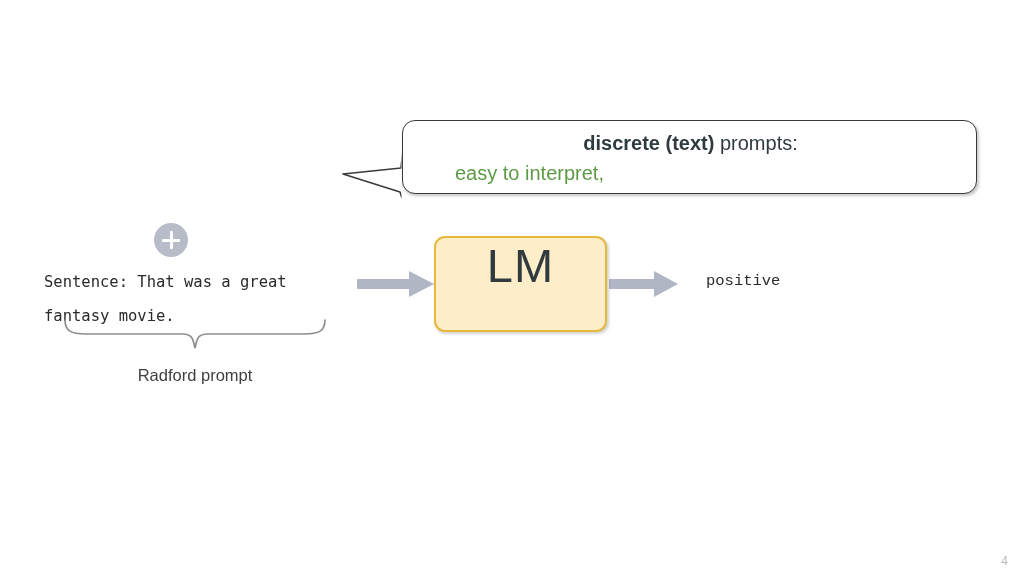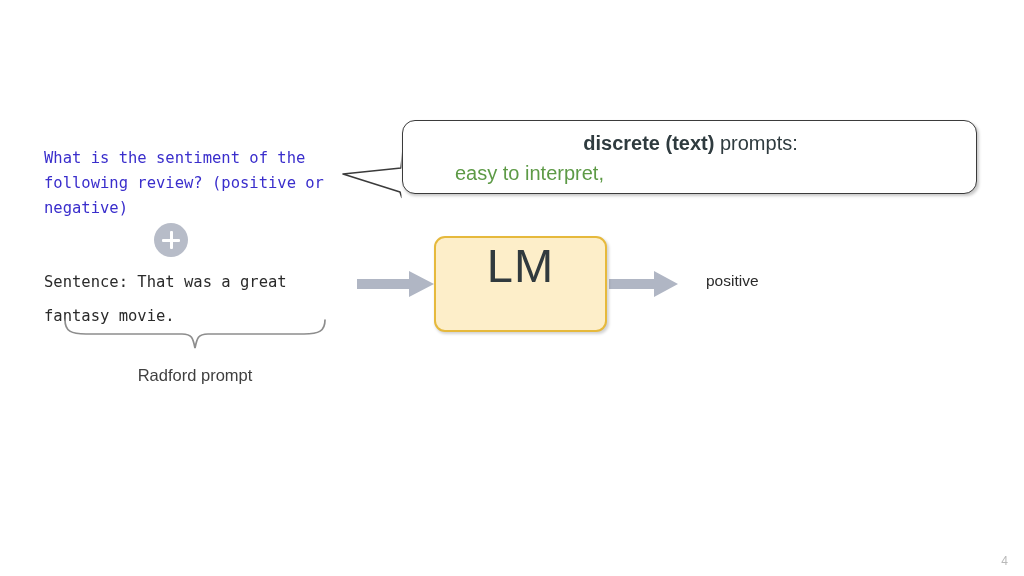--- a/index.html
+++ b/index.html
@@ -161,21 +161,21 @@
   .arrow {
     position: absolute;
   }
 
   
   .output-label {
     position: absolute;
     left: 706px;
     top: 272px;
     color: #2a2a2a;
-    font-family: Liberation Sans, sans-serif;
+    font-family: Liberation Mono, monospace;
     font-size: 15.5px;
   }
 
   
   .citation {
     position: absolute;
     left: 0;
     top: 549px;
     width: 1024px;
     text-align: center;
@@ -190,21 +190,20 @@
     font-family: "Liberation Sans", sans-serif;
     font-size: 12px;
     color: #b9b9b9;
   }
 </style>
 </head>
 <body>
 
 <div id="slide">
 
-  <div class="prompt-instruction">What is the sentiment of the following review? (positive or negative)</div>
 
   <div class="plus-badge">
     <div class="bar-h"></div>
     <div class="bar-v"></div>
   </div>
 
   <div class="prompt-sentence">Sentence: That was a great fantasy movie.</div>
 
   <div class="brace-wrap">
     <svg width="266" height="34" viewBox="0 0 266 34" fill="none" xmlns="http://www.w3.org/2000/svg">

